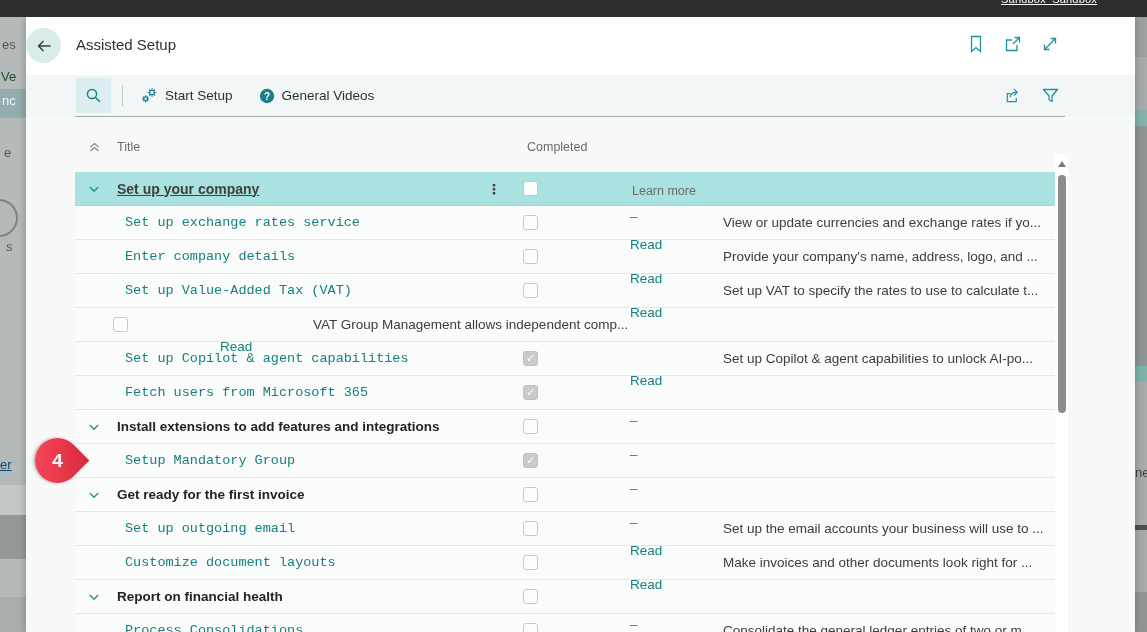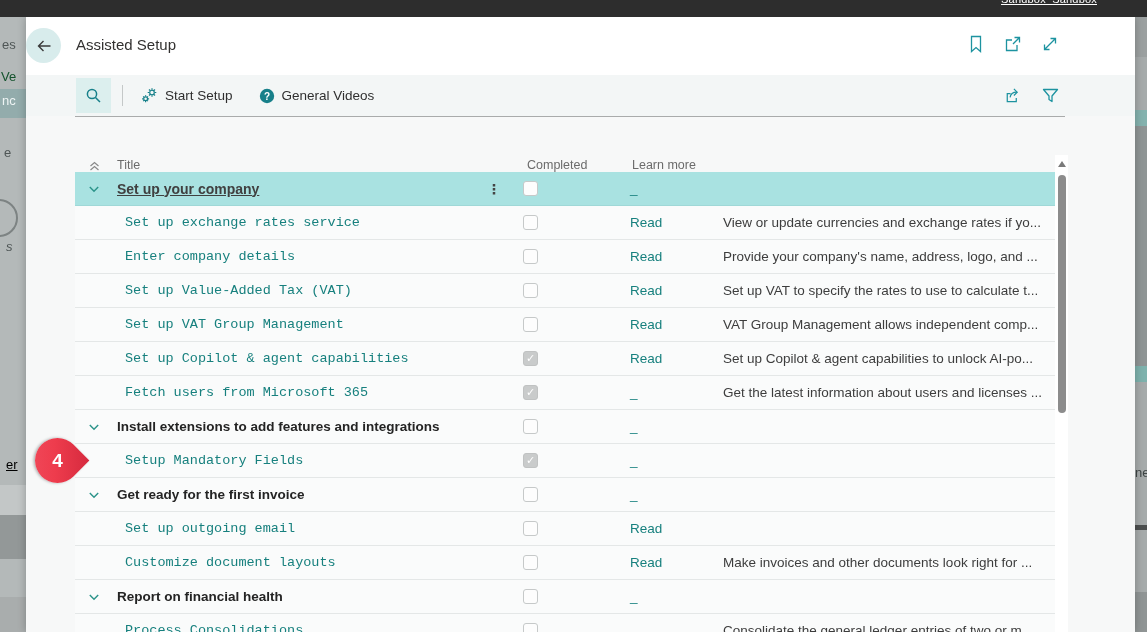--- a/index.html
+++ b/index.html
@@ -29,25 +29,25 @@
   
   .p-toolbar{position:absolute;left:0;top:58px;width:100%;height:41px;background:#f3f6f6;}
   .search-box{position:absolute;left:50px;top:3px;width:35px;height:35px;background:#dcefee;display:flex;align-items:center;justify-content:center;cursor:pointer;}
   .tb-divider{position:absolute;left:96px;top:10px;width:1px;height:21px;background:#c4c8c8;}
   .tb-actions{position:absolute;left:115px;top:0;height:41px;display:flex;align-items:center;gap:26px;}
   .tb-action{display:flex;align-items:center;gap:7px;font-size:13.5px;color:#2f2f2f;cursor:pointer;}
   .tb-right{position:absolute;right:76px;top:0;height:41px;display:flex;align-items:center;gap:20px;}
   .hrule{position:absolute;left:49px;top:99px;width:990px;height:1px;background:#a9abab;}
   
   .table{position:absolute;left:49px;top:123px;width:980px;}
-  .thead{display:flex;align-items:flex-end;height:32px;font-size:12.5px;color:#6b6b6b;}
+  .thead{display:flex;align-items:flex-start;height:32px;font-size:12.5px;color:#6b6b6b;}
   .c-chev{width:38px;display:flex;justify-content:center;align-items:center;flex:none;}
   .c-title{width:410px;flex:none;display:flex;align-items:center;overflow:hidden;}
   .c-done{width:105px;flex:none;display:flex;align-items:center;}
-  .c-learn{width:95px;flex:none;display:flex;align-items:center;}
+  .c-learn{width:95px;flex:none;display:flex;align-items:center;margin-top:44px;}
   .c-desc{flex:1;overflow:hidden;white-space:nowrap;font-size:13.5px;color:#3d3d3d;}
   .thead .c-title{padding-left:4px;}
   .trow{display:flex;align-items:center;height:33px;border-bottom:1px solid #e4e7e7;background:#fafbfb;font-size:13.5px;}
   .trow.selected{background:#a9e2e1;border-bottom-color:#9fd8d7;}
   .link{color:#17807e;cursor:pointer;}
   .gtitle{font-weight:bold;color:#242424;padding-left:4px;cursor:pointer;}
   .trow.selected .gtitle{text-decoration:underline;font-size:14px;color:#404040;}
   .trow:not(.group) .c-title .link{padding-left:12px;font-family:Liberation Mono, monospace;}
   .dots{margin-left:auto;margin-right:22px;color:#444;font-size:14px;font-weight:bold;cursor:pointer;line-height:1;}
   .checkbox{width:15px;height:15px;border:1px solid #c6c9c9;border-radius:3px;background:#fdfdfd;box-sizing:border-box;font-size:11px;line-height:13px;text-align:center;color:#fff;cursor:pointer;}
@@ -74,21 +74,21 @@
 
 <div class="bg-left">
   <span class="frag" style="left:2px;top:20px;">es</span>
   <span class="frag teal" style="left:1px;top:52px;">Ve</span>
   <div class="block" style="top:72px;height:29px;background:#93acac;">
     <span class="frag" style="left:2px;top:4px;color:#eef4f4;">nc</span>
   </div>
   <span class="frag" style="left:4px;top:128px;">e</span>
   <div class="curve"></div>
   <span class="frag" style="left:6px;top:222px;font-style:italic;">s</span>
-  <span class="frag" style="left:6px;top:440px;text-decoration:underline;color:#000000;">er</span>
+  <span class="frag" style="left:0;top:440px;text-decoration:underline;color:#0c4a6e;">er</span>
   <div class="block" style="top:468px;height:30px;background:#c3c7c7;"></div>
   <div class="block" style="top:498px;height:44px;background:#939898;"></div>
   <div class="block" style="top:580px;height:35px;background:#a9adad;"></div>
 </div>
 
 <div class="bg-right">
   <div class="block" style="top:0;height:40px;background:#9ba0a0;"></div>
   <div class="block" style="top:93px;height:16px;background:#84b2ae;"></div>
   <div class="block" style="top:109px;height:240px;background:#8f9595;"></div>
   <div class="block" style="top:349px;height:16px;background:#7eb2ad;"></div>
@@ -236,23 +236,20 @@
           <div class="c-done">
             <div class="checkbox"></div>
           </div>
           <div class="c-learn">
             <span class="link read">Read</span>
           </div>
           <div class="c-desc">Set up VAT to specify the rates to use to calculate t...</div>
         </div>
         <div class="trow">
           <div class="c-chev"></div>
-          <div class="c-title">
-            <span class="link">Set up VAT Group Management</span>
-          </div>
           <div class="c-done">
             <div class="checkbox"></div>
           </div>
           <div class="c-learn">
             <span class="link read">Read</span>
           </div>
           <div class="c-desc">VAT Group Management allows independent comp...</div>
         </div>
         <div class="trow">
           <div class="c-chev"></div>
@@ -271,21 +268,20 @@
           <div class="c-chev"></div>
           <div class="c-title">
             <span class="link">Fetch users from Microsoft 365</span>
           </div>
           <div class="c-done">
             <div class="checkbox checked">✓</div>
           </div>
           <div class="c-learn">
             <span class="link read">_</span>
           </div>
-          <div class="c-desc">Get the latest information about users and licenses ...</div>
         </div>
         <div class="trow group">
           <div class="c-chev">
             <svg width="12" height="12" viewBox="0 0 12 12">
               <path d="M1.8 4l4.2 4.3L10.2 4" fill="none" stroke="#2a9389" stroke-width="1.4"></path>
             </svg>
           </div>
           <div class="c-title">
             <span class="gtitle">Install extensions to add features and integrations</span>
           </div>
@@ -293,21 +289,21 @@
             <div class="checkbox"></div>
           </div>
           <div class="c-learn">
             <span class="link read">_</span>
           </div>
           <div class="c-desc"></div>
         </div>
         <div class="trow">
           <div class="c-chev"></div>
           <div class="c-title">
-            <span class="link">Setup Mandatory Fields</span>
+            <span class="link">Setup Mandatory Group</span>
           </div>
           <div class="c-done">
             <div class="checkbox checked">✓</div>
           </div>
           <div class="c-learn">
             <span class="link read">_</span>
           </div>
           <div class="c-desc"></div>
         </div>
         <div class="trow group">
@@ -331,20 +327,21 @@
           <div class="c-chev"></div>
           <div class="c-title">
             <span class="link">Set up outgoing email</span>
           </div>
           <div class="c-done">
             <div class="checkbox"></div>
           </div>
           <div class="c-learn">
             <span class="link read">Read</span>
           </div>
+          <div class="c-desc">Set up the email accounts your business will use to ...</div>
         </div>
         <div class="trow">
           <div class="c-chev"></div>
           <div class="c-title">
             <span class="link">Customize document layouts</span>
           </div>
           <div class="c-done">
             <div class="checkbox"></div>
           </div>
           <div class="c-learn">

